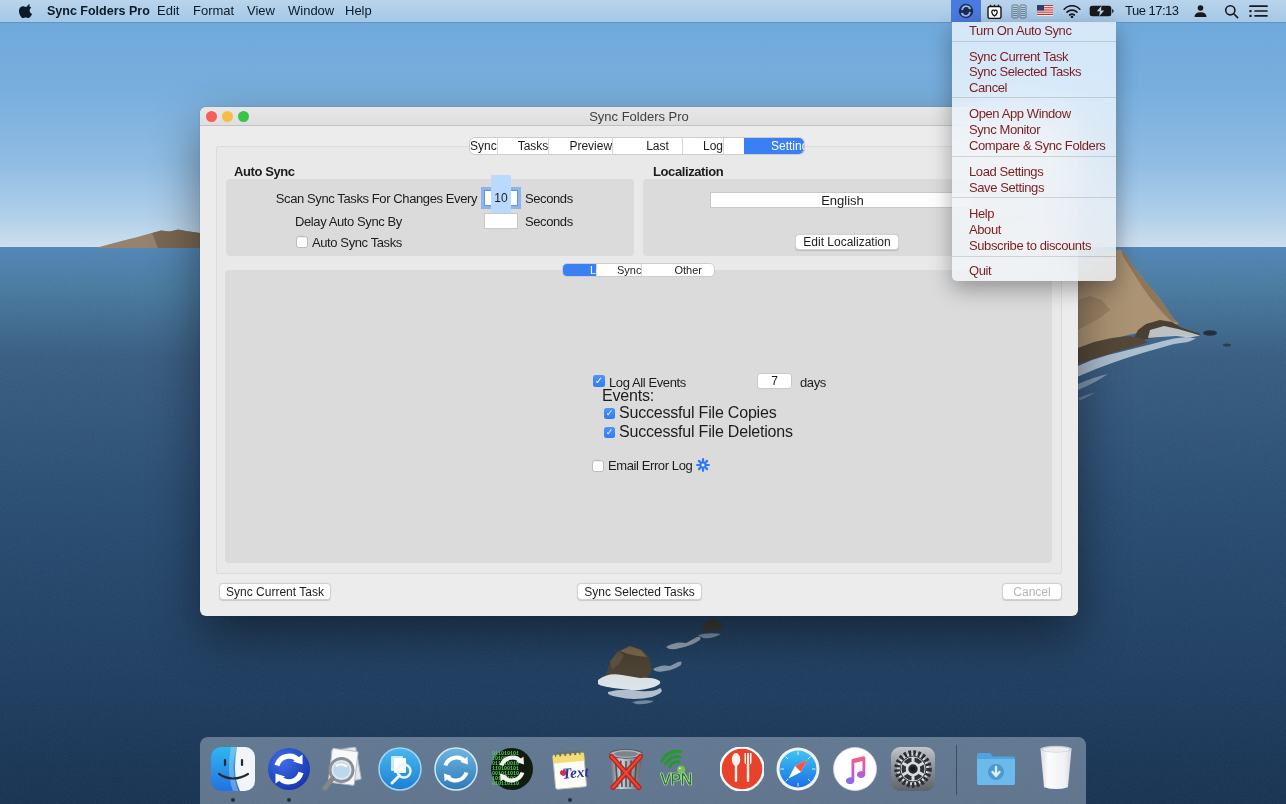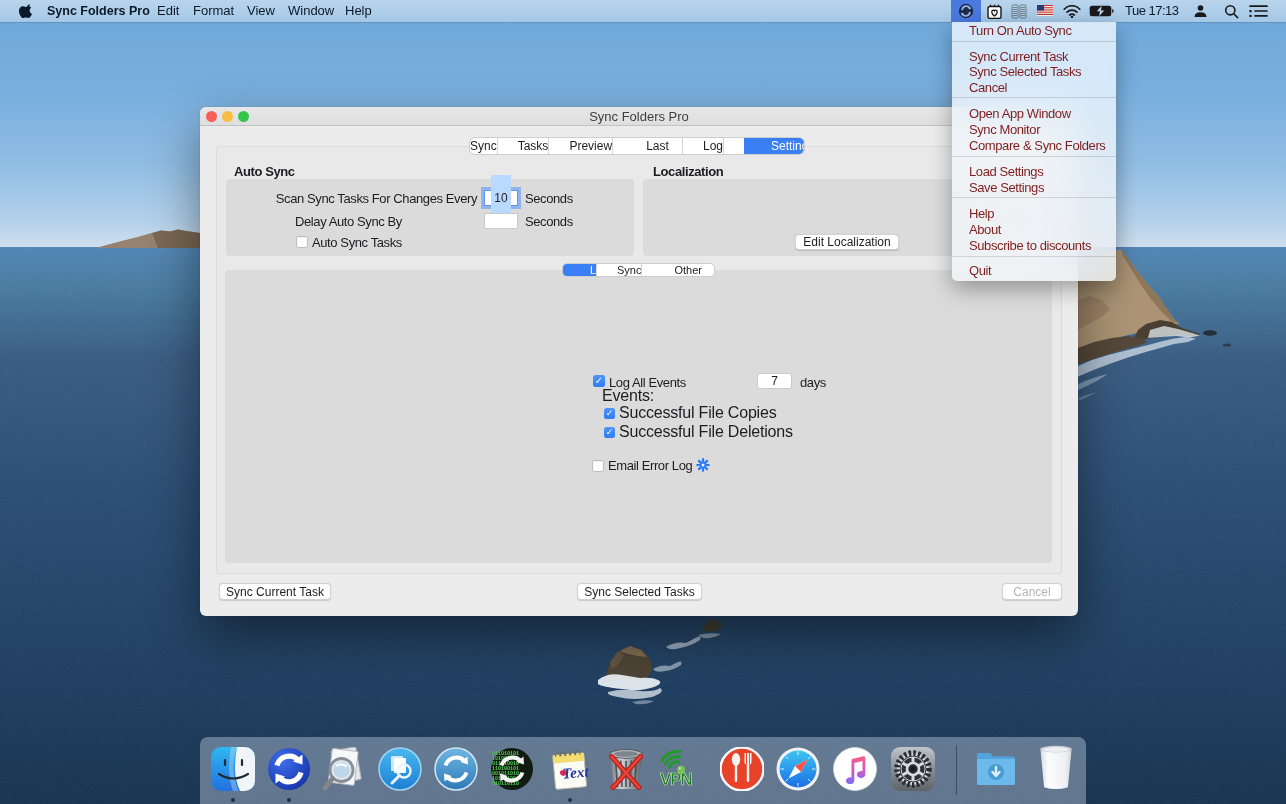--- a/index.html
+++ b/index.html
@@ -134,20 +134,21 @@
     <div class="field" style="left:284px; top:83px; width:34px; height:16px; line-height:15px; box-shadow:0 0 0 3px rgba(118,166,240,0.75); border-color:#5a95ee;"><span style="background:#b9d9fe; padding:16px 3px;">10</span></div>
     <div class="lbl" style="left:325px; top:91px;">Seconds</div>
     <div class="lbl" style="left:95px; top:114px;">Delay Auto Sync By</div>
     <div class="field" style="left:284px; top:106px; width:34px; height:16px; line-height:15px;"></div>
     <div class="lbl" style="left:325px; top:114px;">Seconds</div>
     <div class="cb off" style="left:96px; top:129px; width:12px; height:12px;"></div>
     <div class="lbl" style="left:112px; top:135px;">Auto Sync Tasks</div>
 
     <div class="lbl bold" style="left:453px; top:64px;">Localization</div>
     <div class="panel" style="left:443px; top:72px; width:410px; height:77px;"></div>
+    <div class="field" style="left:510px; top:85px; width:265px; height:16px; line-height:15px; font-size:13px;">English</div>
     <div class="btn" style="left:595px; top:127px; width:104px; height:16px; line-height:15px;">Edit Localization</div>
 
     <div class="seg" style="left:362px; top:156px; width:153px; height:14px; font-size:11px; border-radius:5px;">
       <span class="sel" style="width:34px; line-height:13px;">Log</span>
       <span style="width:38px; line-height:13px;">Sync</span>
       <span style="width:81px; line-height:13px;">Other Settings</span>
     </div>
 
     <div class="panel" style="left:25px; top:163px; width:827px; height:293px;"></div>
     <div class="cb on" style="left:393px; top:268px; width:12px; height:12px; font-size:10px; line-height:12px;">✓</div>

